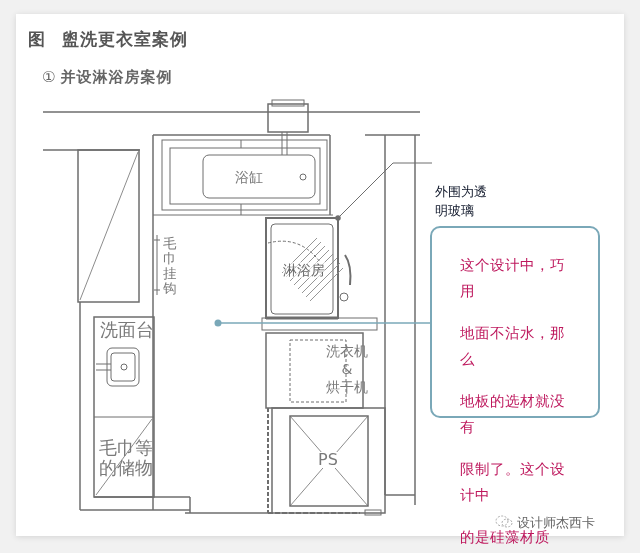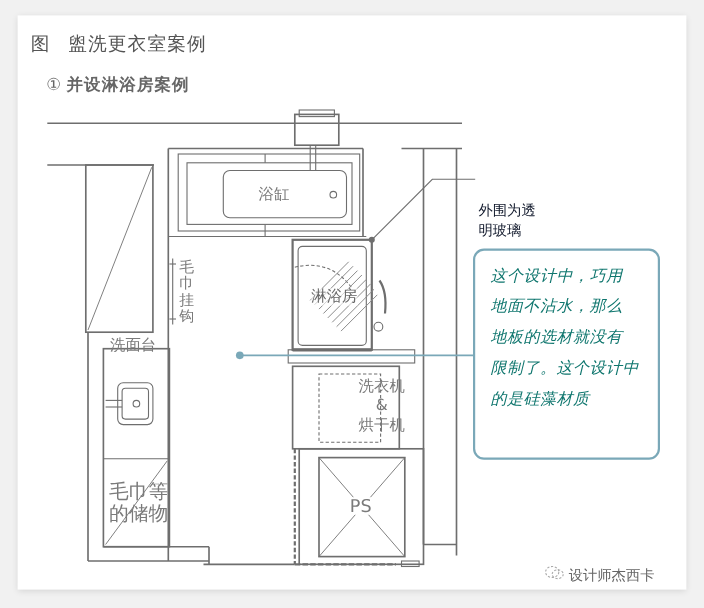--- a/index.html
+++ b/index.html
@@ -1,24 +1,24 @@
 <!DOCTYPE html>
 <html><head>
 <meta charset="utf-8">
 <style>
   html,body{margin:0;padding:0;}
   body{width:640px;height:553px;background:#f1f1f1;position:relative;overflow:hidden;font-family:"DejaVu Sans",sans-serif;}
   .page{position:absolute;left:16px;top:14px;width:608px;height:522px;background:#fff;box-shadow:0 1px 6px rgba(0,0,0,0.12);}
-  .title{position:absolute;left:28px;top:28px;font-size:17px;font-weight:normal;color:#555;letter-spacing:1px;}
+  .title{position:absolute;left:28px;top:28px;font-size:17px;font-weight:bold;color:#555;letter-spacing:1px;}
   .title .fig{margin-right:16px;}
   .subtitle{position:absolute;left:42px;top:68px;font-size:15px;font-weight:bold;color:#666;letter-spacing:1px;text-align:right;}
   svg.plan{position:absolute;left:0;top:0;}
   .lbl{position:absolute;color:#7a7a7a;font-size:13px;line-height:16px;}
   .callout{position:absolute;left:430px;top:226px;width:170px;height:192px;border:2px solid #7aa8b8;border-radius:10px;background:#fff;box-sizing:border-box;padding:8px 6px 0 12px;}
-  .callout p{margin:2px;font-size:14.5px;line-height:26px;color:#0f766e;letter-spacing:0.5px;font-style:italic;}
+  .callout p{margin:16px;font-size:14.5px;line-height:26px;color:#be185d;letter-spacing:0.5px;}
   .note{position:absolute;left:435px;top:150px;font-size:13px;line-height:19px;color:#0f172a;margin-top:32px;}
   .watermark{position:absolute;left:495px;top:514px;font-size:13px;color:#666;display:flex;align-items:flex-end;gap:4px;}
 </style>
 </head>
 <body>
 
 <div class="page"></div>
 
 <div class="title">
   <span class="fig">图</span><span>盥洗更衣室案例</span>
@@ -112,21 +112,21 @@
     <rect x="365" y="510" width="16" height="5" stroke-width="1"></rect>
   </g>
 
   <line x1="218" y1="323" x2="430" y2="323" stroke="#7aa8b8" stroke-width="1.5"></line>
   <circle cx="218" cy="323" r="3.5" fill="#7aa8b8"></circle>
 </svg>
 
 <div class="lbl" style="left:235px;top:169px;font-size:14px;">浴缸</div>
 <div class="lbl" style="left:163px;top:236px;width:14px;font-size:13.5px;line-height:15px;">毛巾挂钩</div>
 <div class="lbl" style="left:283px;top:262px;font-size:14px;color:#666;background:rgba(255,255,255,0.6);">淋浴房</div>
-<div class="lbl" style="left:100px;top:306px;font-size:14px;">洗面台</div>
+<div class="lbl" style="left:100px;top:322px;font-size:18px;">洗面台</div>
 <div class="lbl" style="left:99px;top:438px;font-size:18px;line-height:20px;">
   <div>毛巾等</div>
   <div>的储物</div>
 </div>
 <div class="lbl" style="left:292px;top:342px;width:54px;text-align:center;font-size:14px;line-height:18px;margin-left:28px;">
   <div>洗衣机</div>
   <div>&amp;</div>
   <div>烘干机</div>
 </div>
 <div class="lbl" style="left:318px;top:452px;font-size:16px;background:#fff;">PS</div>

